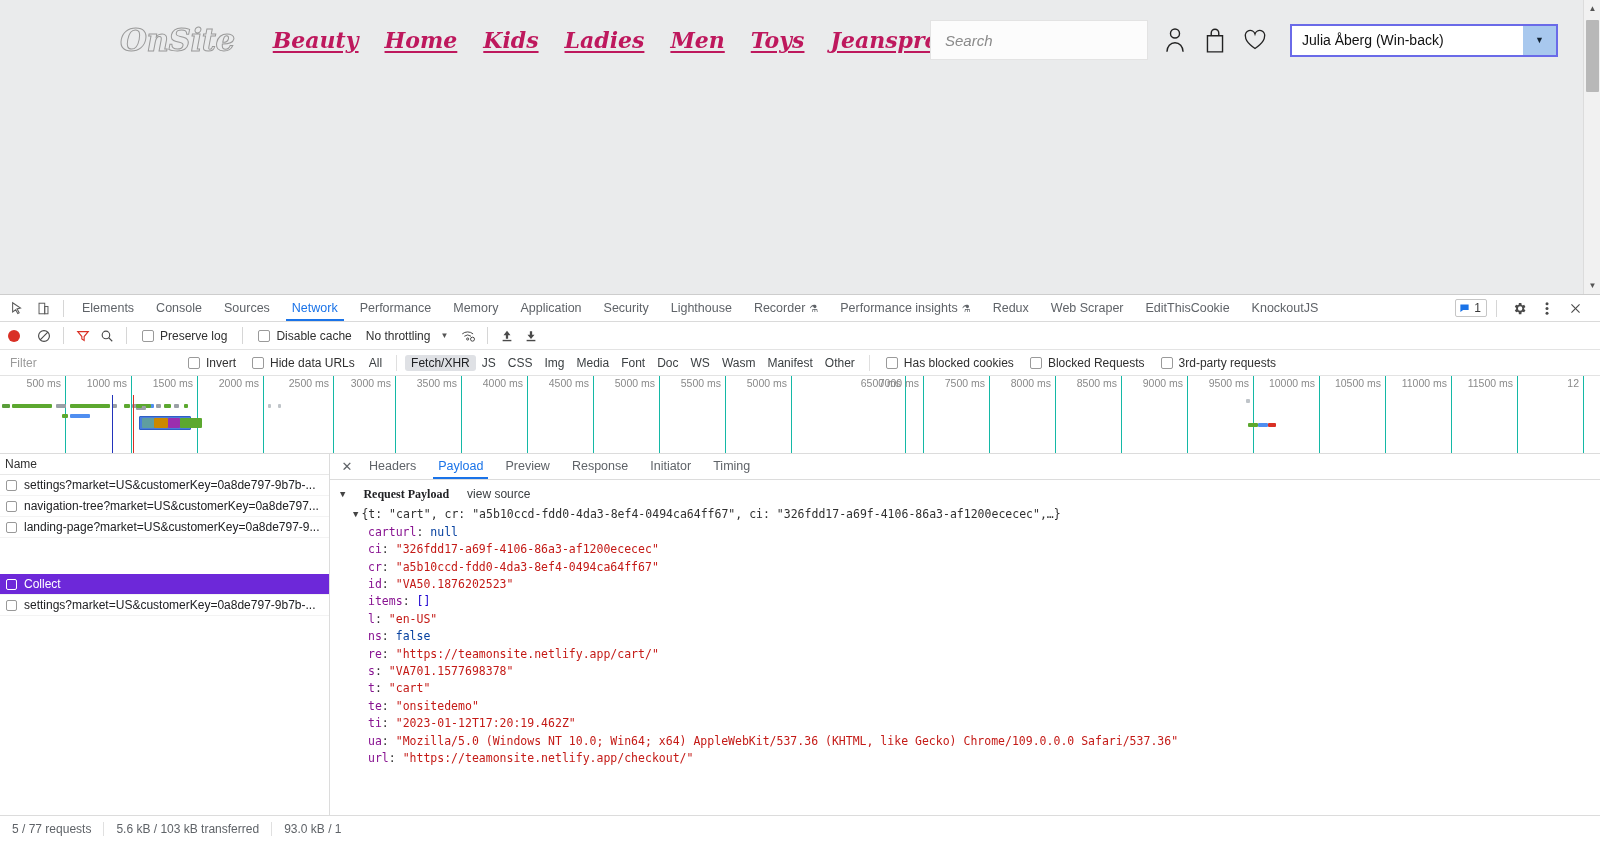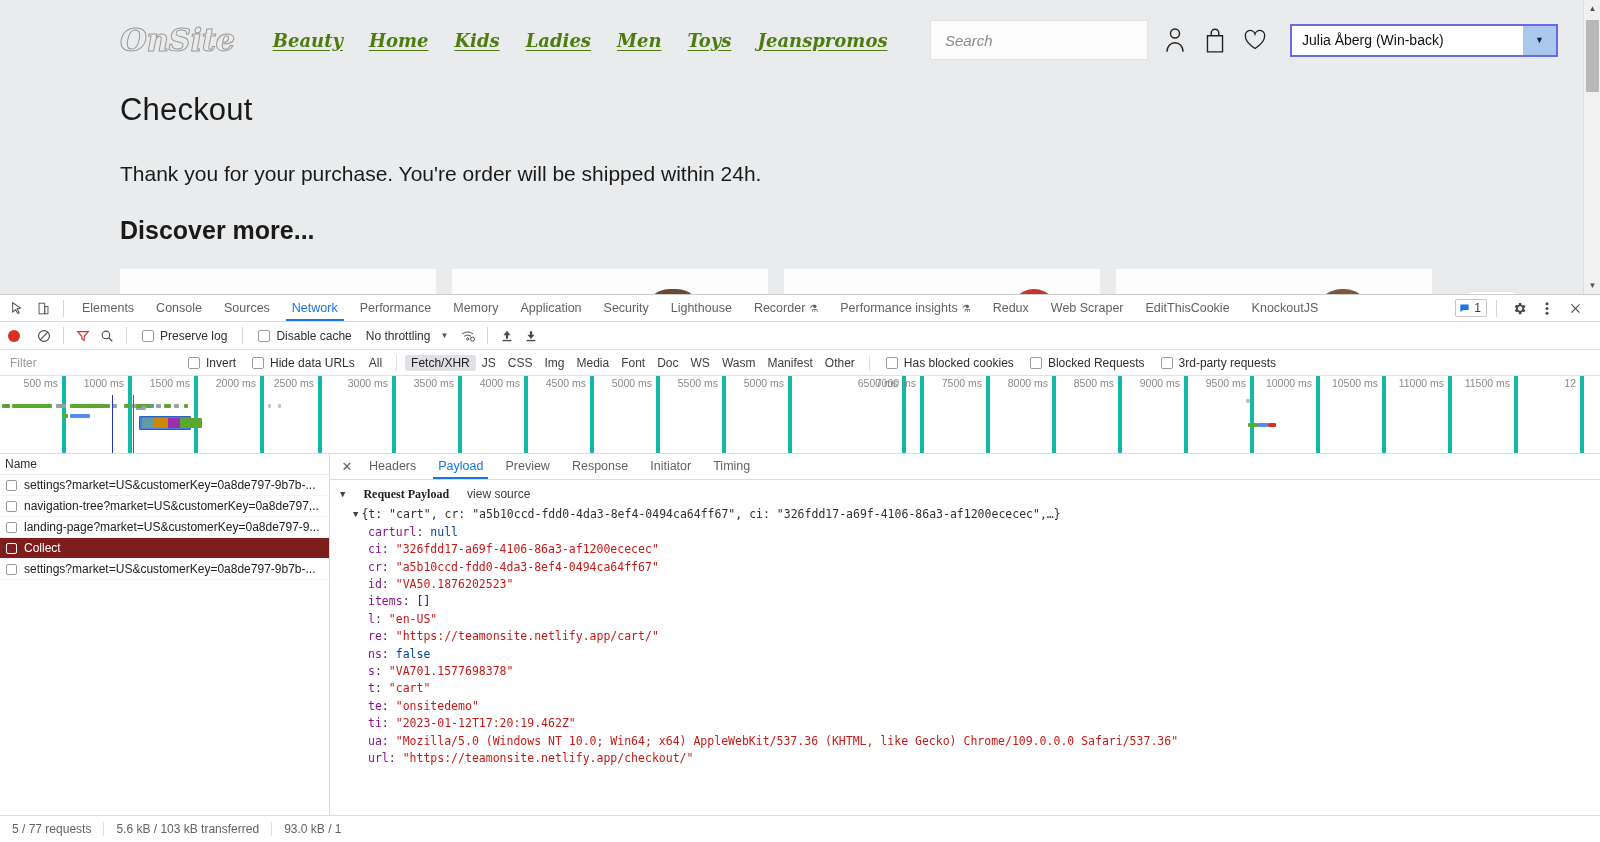--- a/index.html
+++ b/index.html
@@ -44,21 +44,21 @@
     font-style: italic; font-weight: 700;
     font-size: 31px;
     color: #eaebec;
     -webkit-text-stroke: 1px #9a9a9a;
     letter-spacing: -0.5px;
   }
   .nav { display: flex; align-items: center; gap: 26px; margin-left: 38px; }
   .nav a {
     font-family: "DejaVu Serif", serif;
     font-weight: 700; font-style: italic;
-    font-size: 18px; color: #4d7c0f;
+    font-size: 22px; color: #be185d;
     text-decoration: underline;
     text-underline-offset: 3px;
     white-space: nowrap;
   }
 
   .header-right {
     position: absolute; right: 42px; top: 20px;
     display: flex; align-items: center; gap: 14px;
   }
   .search-box {
@@ -181,21 +181,21 @@
     padding: 1px 6px; border-radius: 3px; color: #3c4043; white-space: nowrap;
   }
   .ftype.sel { background: #dfe1e5; color: #202124; }
 
   .overview {
     height: 78px; border-bottom: 1px solid #dcdcdc; position: relative;
     background: #fff; overflow: hidden;
   }
   .ov-ruler { position: absolute; left: 0; top: 0; right: 0; height: 19px; }
   .ov-tick {
-    position: absolute; top: 0; height: 78px; border-right: 4px solid #14b8a6;
+    position: absolute; top: 0; height: 78px; border-right: 1px solid #14b8a6;
   }
   .ov-tick span {
     position: absolute; right: 4px; top: 1px; font-size: 10.5px; color: #8a8a8a;
     white-space: nowrap;
   }
   .ov-bar { position: absolute; height: 4px; border-radius: 1px; }
   .ov-vline { position: absolute; top: 19px; width: 1px; height: 59px; }
 
   .net-body { flex: 1; display: flex; min-height: 0; }
 
@@ -208,21 +208,21 @@
     border-bottom: 1px solid #e8e8e8; font-size: 12px; color: #303030;
   }
   .req-rows { flex: 1; overflow: hidden; }
   .req-row {
     height: 21px; display: flex; align-items: center; gap: 7px;
     padding-left: 6px; font-size: 12px; color: #202124;
     border-bottom: 1px solid #f3f3f3;
     white-space: nowrap; overflow: hidden;
   }
   .req-row .rbox { width: 11px; height: 11px; border: 1px solid #999; border-radius: 2px; flex: 0 0 auto; background: #fff;}
-  .req-row.selected { background: #7f1d1d; color: #fff; }
+  .req-row.selected { background: #6d28d9; color: #fff; margin-top: 36px; }
   .req-row.selected .rbox { border-color: #fff; background: transparent; }
   .req-name { overflow: hidden; text-overflow: ellipsis; }
 
   .detail {
     flex: 1; display: flex; flex-direction: column; min-width: 0; background: #fff;
   }
   .detail-tabs {
     height: 26px; display: flex; align-items: center;
     border-bottom: 1px solid #dcdcdc; padding-left: 6px;
   }
@@ -301,44 +301,20 @@
       <svg class="hdr-icon" viewBox="0 0 26 24" fill="none" stroke="#222" stroke-width="1.3">
         <path d="M13 20.5S3.5 14.5 3.5 8.8A4.8 4.8 0 0113 6a4.8 4.8 0 019.5 2.8c0 5.7-9.5 11.7-9.5 11.7z"></path>
       </svg>
       <div class="profile-select">
         <span class="label">Julia Åberg (Win-back)</span>
         <span class="arrow">▼</span>
       </div>
     </div>
   </div>
 
-  <div class="page-body">
-    <h1 class="checkout">Checkout</h1>
-    <p class="thanks">Thank you for your purchase. You're order will be shipped within 24h.</p>
-    <h2 class="discover">Discover more...</h2>
-
-    <div class="cards">
-      <div class="card">
-        
-      </div>
-      <div class="card">
-
-        <div class="ph hair1"></div>
-      </div>
-      <div class="card">
-
-        <div class="ph red"></div>
-      </div>
-      <div class="card">
-
-        <div class="ph hair2"></div>
-      </div>
-      <div class="card5"></div>
-    </div>
-  </div>
 
   <div id="page-scroll-track">
     <div class="sb-arrow up">▲</div>
     <div id="page-scroll-thumb"></div>
     <div class="sb-arrow down">▼</div>
   </div>
 </div>
 
 <div id="devtools">
 
@@ -502,21 +478,21 @@
         </div>
       <div class="ov-tick" style="left:66px;width:66px">
           <span>1000 ms</span>
         </div>
       <div class="ov-tick" style="left:132px;width:66px">
           <span>1500 ms</span>
         </div>
       <div class="ov-tick" style="left:198px;width:66px">
           <span>2000 ms</span>
         </div>
-      <div class="ov-tick" style="left:256px;width:66px">
+      <div class="ov-tick" style="left:268px;width:66px">
           <span>2500 ms</span>
         </div>
       <div class="ov-tick" style="left:330px;width:66px">
           <span>3000 ms</span>
         </div>
       <div class="ov-tick" style="left:396px;width:66px">
           <span>3500 ms</span>
         </div>
       <div class="ov-tick" style="left:462px;width:66px">
           <span>4000 ms</span>
@@ -652,22 +628,22 @@
           <span class="tri">▼</span>
           <span>{t: "cart", cr: "a5b10ccd-fdd0-4da3-8ef4-0494ca64ff67", ci: "326fdd17-a69f-4106-86a3-af1200ececec",…}</span>
         </div>
 
         <div class="pl-row"><span class="k">carturl</span><span class="punct">: </span><span class="b">null</span></div>
         <div class="pl-row"><span class="k">ci</span><span class="punct">: </span><span class="s">"326fdd17-a69f-4106-86a3-af1200ececec"</span></div>
         <div class="pl-row"><span class="k">cr</span><span class="punct">: </span><span class="s">"a5b10ccd-fdd0-4da3-8ef4-0494ca64ff67"</span></div>
         <div class="pl-row"><span class="k">id</span><span class="punct">: </span><span class="s">"VA50.1876202523"</span></div>
         <div class="pl-row"><span class="k">items</span><span class="punct">: </span><span class="n">[]</span></div>
         <div class="pl-row"><span class="k">l</span><span class="punct">: </span><span class="s">"en-US"</span></div>
+        <div class="pl-row"><span class="k">ns</span><span class="punct">: </span><span class="b">false</span></div>
         <div class="pl-row"><span class="k">re</span><span class="punct">: </span><span class="s">"https://teamonsite.netlify.app/cart/"</span></div>
-        <div class="pl-row"><span class="k">ns</span><span class="punct">: </span><span class="b">false</span></div>
         <div class="pl-row"><span class="k">s</span><span class="punct">: </span><span class="s">"VA701.1577698378"</span></div>
         <div class="pl-row"><span class="k">t</span><span class="punct">: </span><span class="s">"cart"</span></div>
         <div class="pl-row"><span class="k">te</span><span class="punct">: </span><span class="s">"onsitedemo"</span></div>
         <div class="pl-row"><span class="k">ti</span><span class="punct">: </span><span class="s">"2023-01-12T17:20:19.462Z"</span></div>
         <div class="pl-row"><span class="k">ua</span><span class="punct">: </span><span class="s">"Mozilla/5.0 (Windows NT 10.0; Win64; x64) AppleWebKit/537.36 (KHTML, like Gecko) Chrome/109.0.0.0 Safari/537.36"</span></div>
         <div class="pl-row"><span class="k">url</span><span class="punct">: </span><span class="s">"https://teamonsite.netlify.app/checkout/"</span></div>
       </div>
     </div>
   </div>
 

